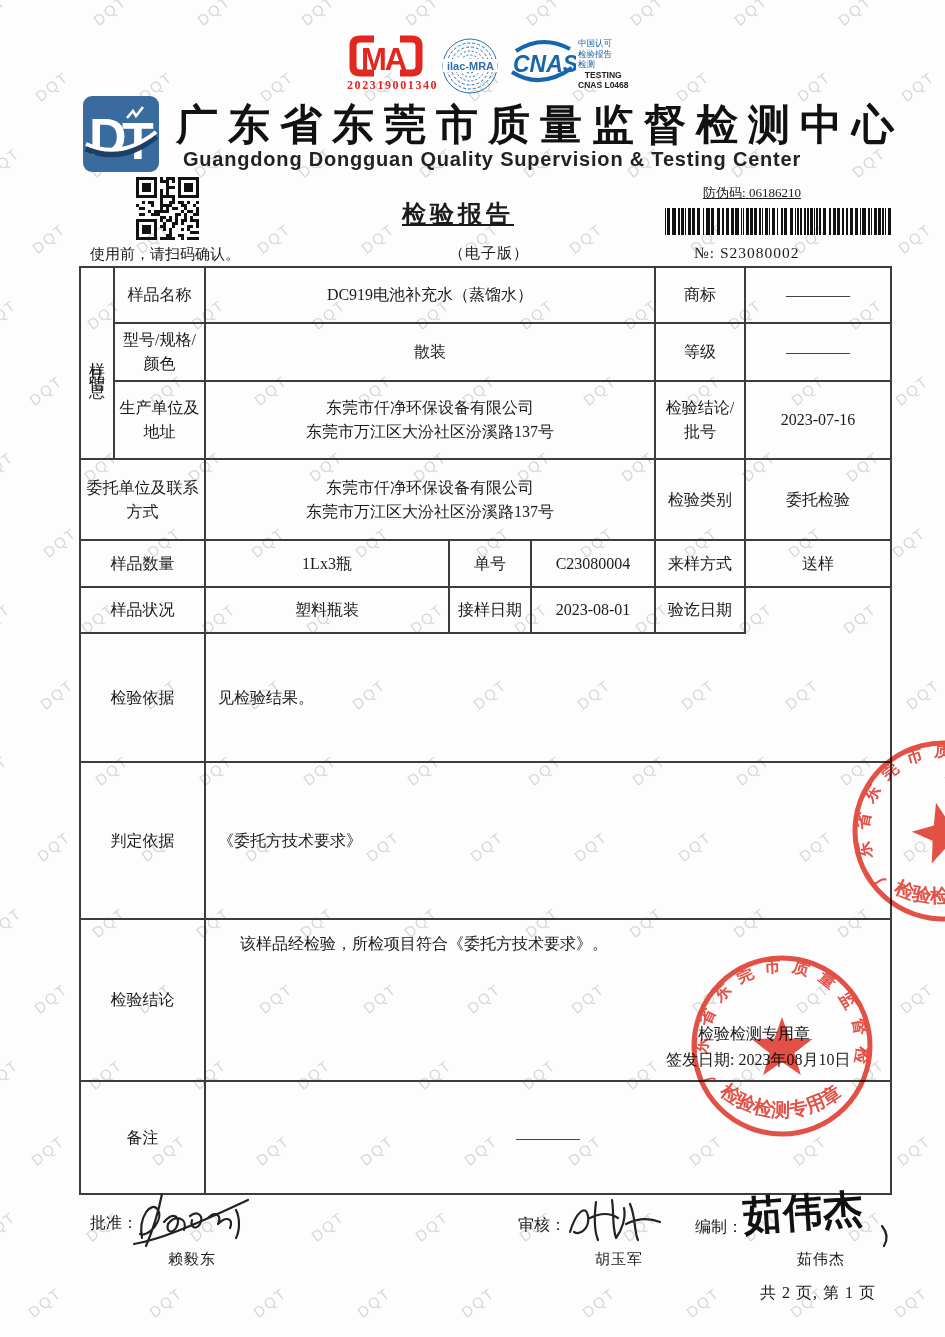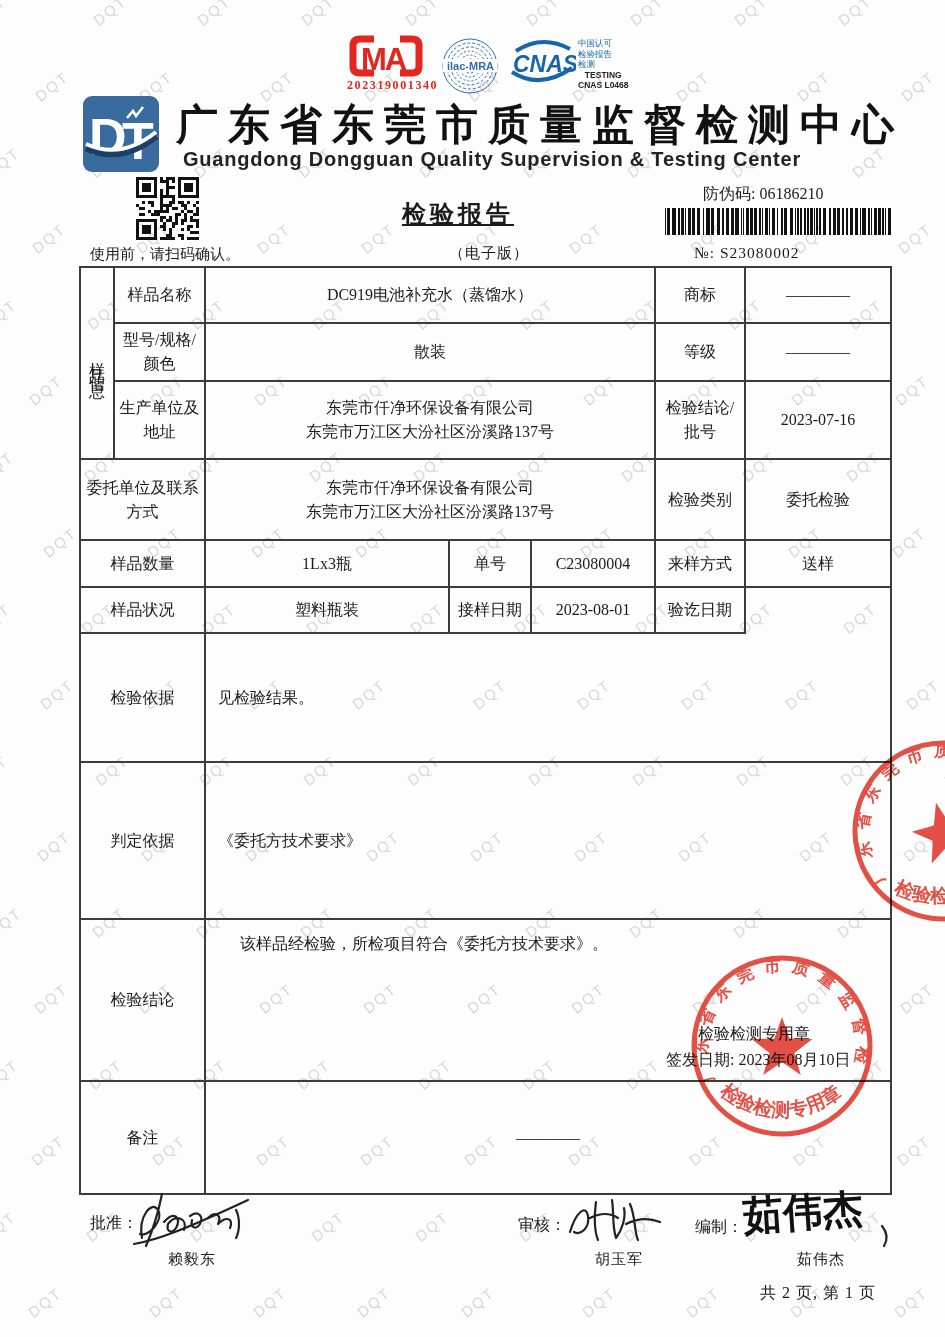--- a/index.html
+++ b/index.html
@@ -18,21 +18,21 @@
   .cnas-lines{left:578px;top:38px;font-family:"Liberation Sans",sans-serif;font-size:8.5px;line-height:10.5px;}
   .cnas-lines .b{color:#1765ab;}
   .cnas-lines .k{color:#222;font-weight:bold;text-align:center;}
   .title-cn{left:176px;top:97px;font-family:"Liberation Sans",sans-serif;font-weight:900;
             font-size:42px;letter-spacing:10px;white-space:nowrap;color:#111;}
   .title-en{left:183px;top:148px;font-family:"Liberation Sans",sans-serif;font-weight:700;
             font-size:20px;letter-spacing:0.8px;white-space:nowrap;color:#222;}
   .scan-hint{left:90px;top:245px;font-size:15px;}
   .report-title{left:402px;top:198px;font-size:24px;font-weight:bold;letter-spacing:4px;text-decoration:underline;}
   .report-sub{left:449px;top:244px;font-size:15px;letter-spacing:1px;}
-  .security{left:703px;top:184px;font-size:16px;}
+  .security{left:703px;top:184px;font-size:13px;text-decoration:underline;}
   #barcode{left:665px;top:208px;width:226px;height:27px;}
   .serial{left:694px;top:244px;font-size:15.5px;letter-spacing:1px;}
   
   #rt{position:absolute;left:79px;top:266px;width:813px;height:929px;display:grid;
       grid-template-columns:34px 91px 244px 82px 124px 90px 144px;
       grid-template-rows:56px 58px 78px 81px 47px 46px 129px 157px 162px 111px;
       border:2px solid #3c3c3c;box-sizing:border-box;}
   .cell{border-right:2px solid #3c3c3c;border-bottom:2px solid #3c3c3c;box-sizing:border-box;
         display:flex;flex-direction:column;align-items:center;justify-content:center;
         text-align:center;font-size:16px;line-height:24px;padding:2px 4px;}

